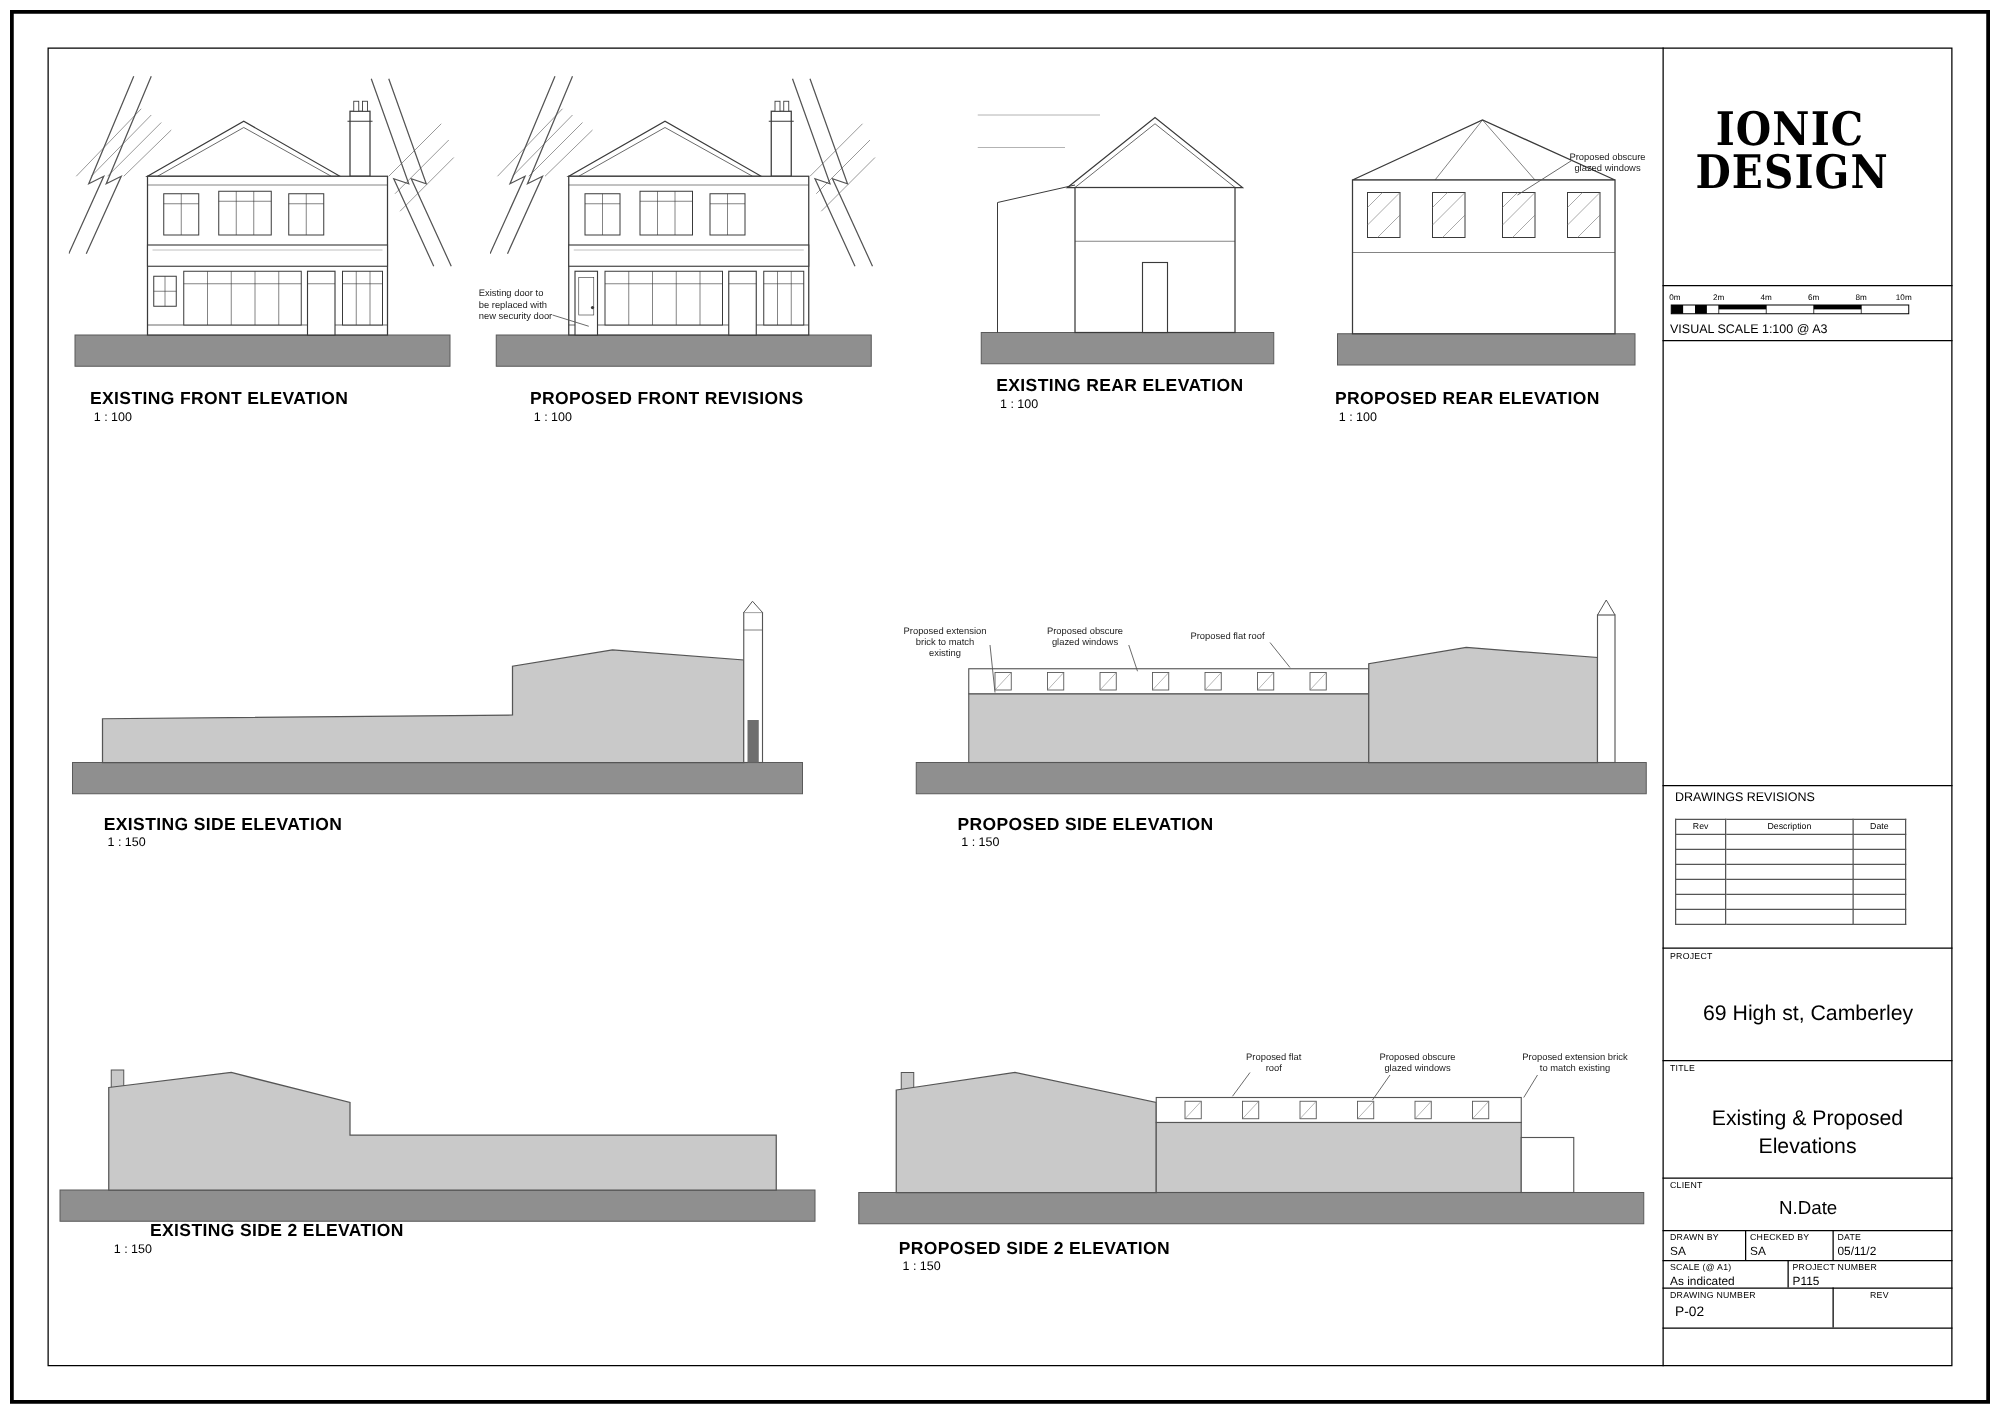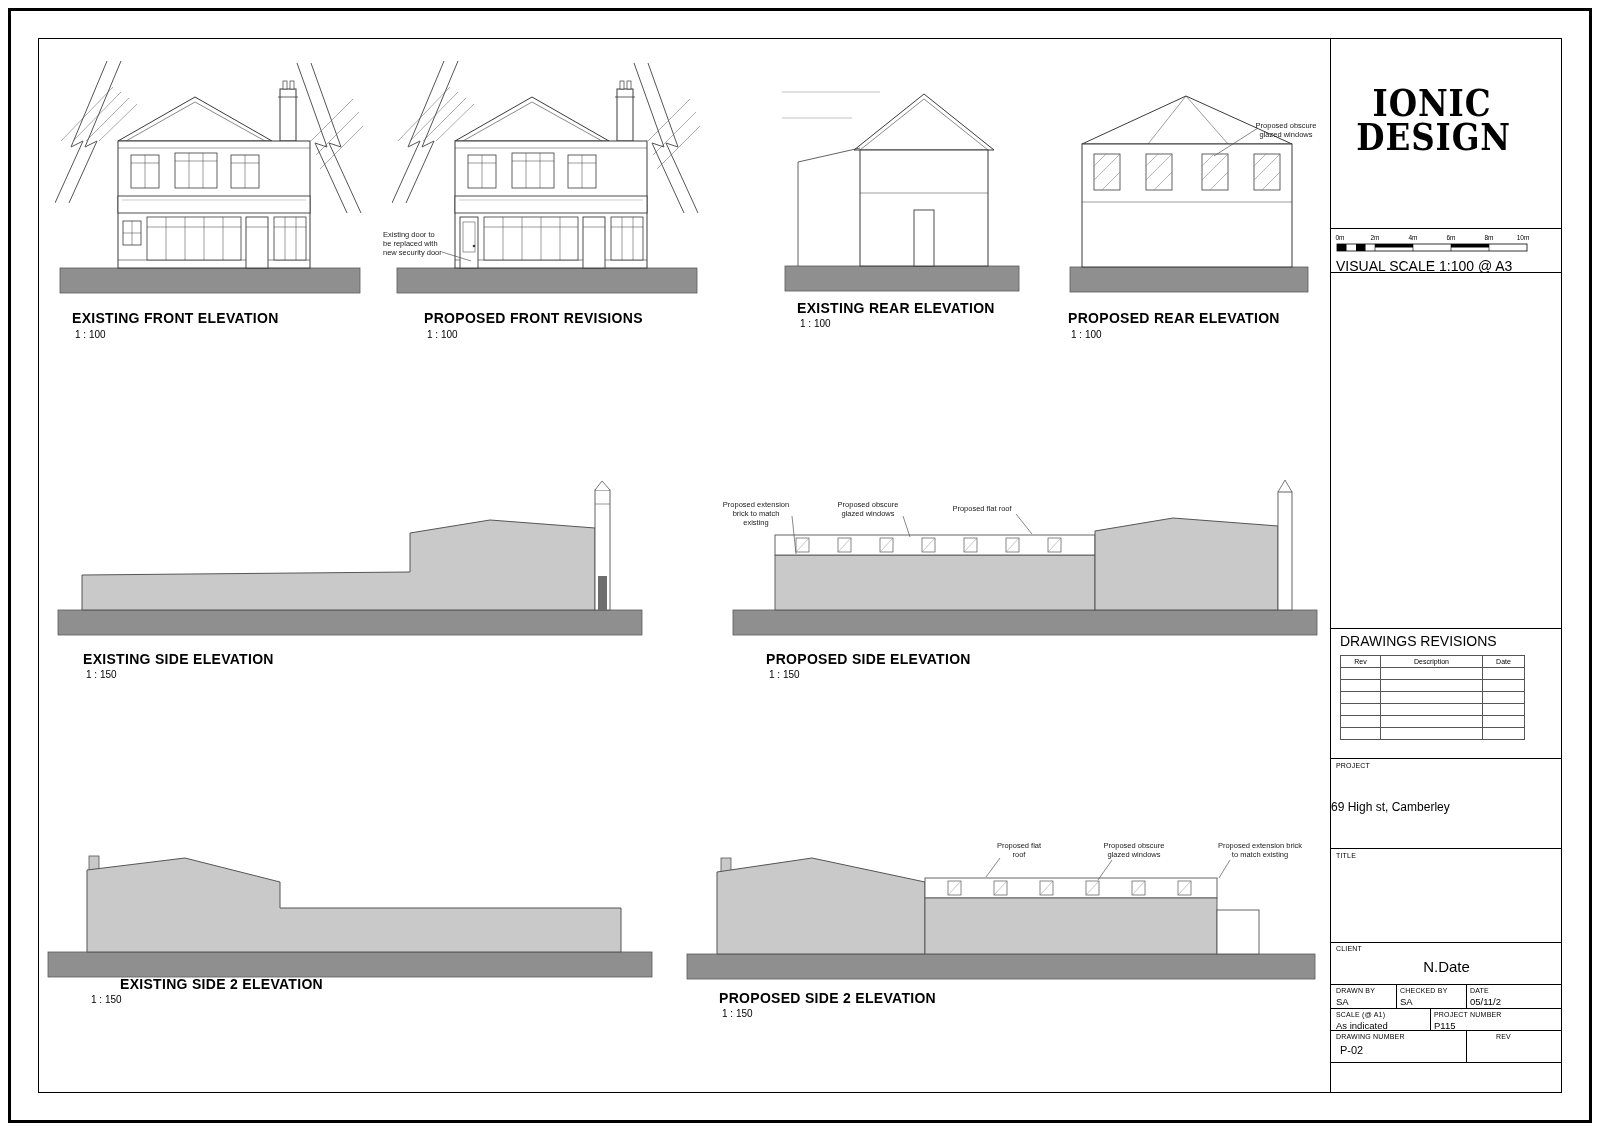--- a/index.html
+++ b/index.html
@@ -11,22 +11,22 @@
   .frame { position:absolute; left:38px; top:38px; width:1524px; height:1055px; border:1px solid #000; }
   .line-h { position:absolute; background:#000; height:1px; }
   .line-v { position:absolute; background:#000; width:1px; }
   .dtitle { position:absolute; font-size:14px; font-weight:bold; letter-spacing:.3px; white-space:nowrap; }
   .dscale { position:absolute; font-size:10px; white-space:nowrap; }
   .ann { position:absolute; font-size:7.5px; line-height:1.2; color:#222; text-align:center; }
   .logo { position:absolute; left:1346px; top:86px; width:172px; text-align:center;
           font-family:"DejaVu Serif", serif; font-weight:bold; font-size:37px; line-height:.92;
           letter-spacing:1px; transform:scaleX(.88); transform-origin:center; }
   .tb-label { position:absolute; font-size:7px; letter-spacing:.2px; white-space:nowrap; }
-  .tb-small { position:absolute; font-size:14px; white-space:nowrap;text-align:center; }
-  .tb-big { position:absolute; font-size:12px; text-align:left; line-height:1.3; }
+  .tb-small { position:absolute; font-size:10px; white-space:nowrap;text-align:center; }
+  .tb-big { position:absolute; font-size:17px; text-align:center; line-height:1.3; }
   .tb-med { position:absolute; font-size:15px; text-align:center; }
   .tb-val { position:absolute; font-size:9.5px; white-space:nowrap; }
   .rev-table { position:absolute; left:1340px; top:655px; border-collapse:collapse; table-layout:fixed; }
   .rev-table th, .rev-table td { border:1px solid #555; font-size:7px; font-weight:normal; padding:0; height:12px; text-align:center; }
 </style>
 </head>
 <body>
 
 <div class="sheet">
 
@@ -411,20 +411,21 @@
         </tr>
     </tbody>
   </table>
 
   <div class="line-h" style="left:1330px; top:758px; width:232px;"></div>
   <div class="tb-label" style="left:1336px; top:762px;">PROJECT</div>
   <div class="tb-big" style="left:1331px; top:800px; width:231px;">69 High st, Camberley</div>
 
   <div class="line-h" style="left:1330px; top:848px; width:232px;"></div>
   <div class="tb-label" style="left:1336px; top:852px;">TITLE</div>
+  <div class="tb-big" style="left:1346px; top:884px; width:200px;">Existing &amp; Proposed Elevations</div>
 
   <div class="line-h" style="left:1330px; top:942px; width:232px;"></div>
   <div class="tb-label" style="left:1336px; top:945px;">CLIENT</div>
   <div class="tb-med" style="left:1331px; top:958px; width:231px;">N.Date</div>
 
   <div class="line-h" style="left:1330px; top:984px; width:232px;"></div>
   <div class="line-v" style="left:1396px; top:984px; height:24px;"></div>
   <div class="line-v" style="left:1466px; top:984px; height:24px;"></div>
   <div class="tb-label" style="left:1336px; top:987px;">DRAWN BY</div>
   <div class="tb-val" style="left:1336px; top:996px;">SA</div>

